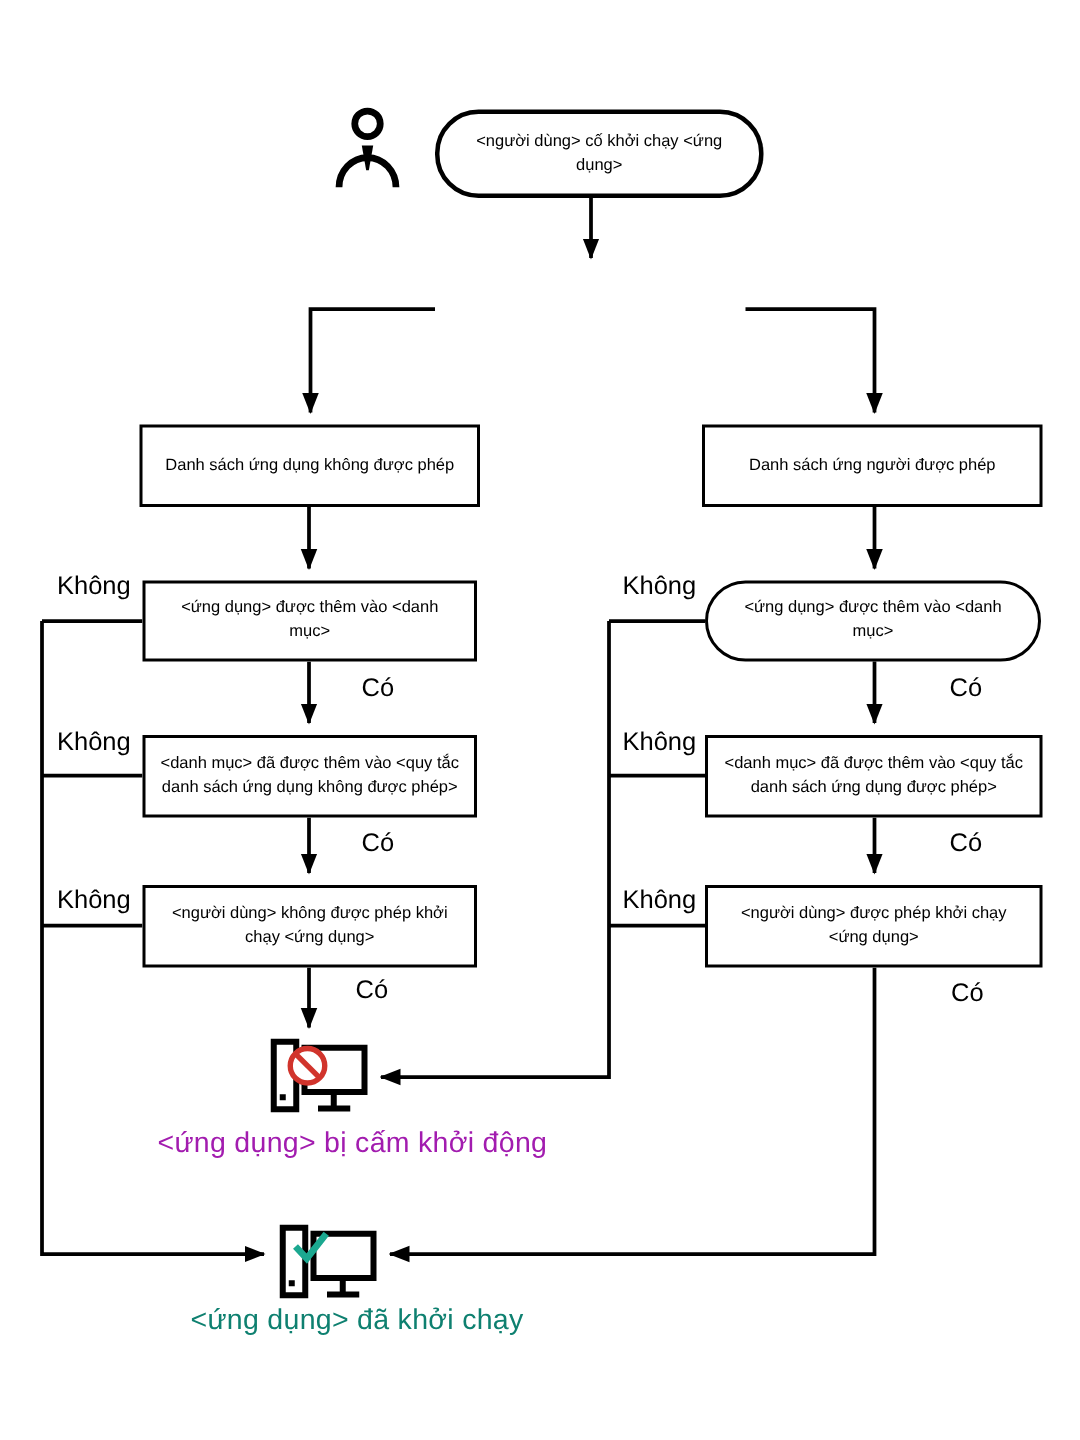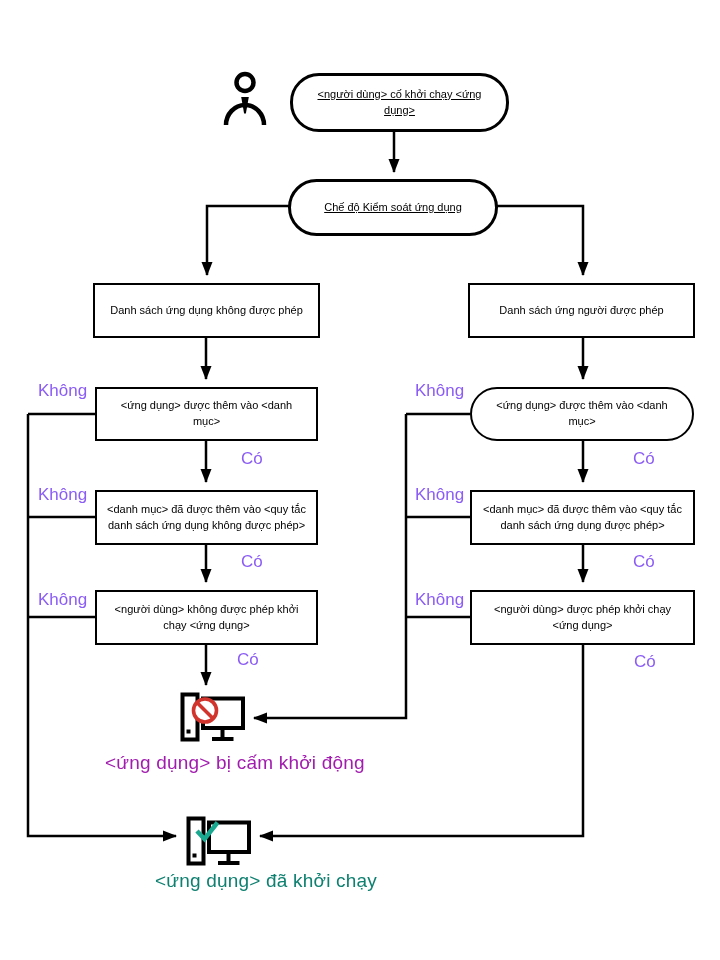--- a/index.html
+++ b/index.html
@@ -5,24 +5,24 @@
   html,body{margin:0;padding:0;background:#fff;}
   #stage{
     position:relative;width:720px;height:960px;background:#ffffff;overflow:hidden;
     font-family:"Liberation Sans", sans-serif;color:#000;
   }
   .node{
     position:absolute;display:flex;align-items:center;justify-content:center;
     text-align:center;background:#fff;border:2px solid #000;
     font-size:11px;line-height:1.45;box-sizing:border-box;padding:2px 10px;
   }
-  .stadium{border-radius:29px;border-width:3px;text-decoration:underline;}
+  .stadium{border-radius:29px;border-width:3px;}
   .stadium-thin{border-radius:27px;border-width:2px;}
   .edge-label{
-    position:absolute;font-size:17px;color:#8b5cf6;white-space:nowrap;
+    position:absolute;font-size:17px;color:#000000;white-space:nowrap;
   }
   .outcome-label{
     position:absolute;font-size:19px;white-space:nowrap;letter-spacing:0.2px;
   }
   svg{position:absolute;left:0;top:0;}
   .icon{position:absolute;}
 </style>
 </head>
 <body>
 
@@ -56,23 +56,20 @@
   <svg class="icon" style="left:222px;top:71px;" width="46" height="54" viewBox="0 0 46 54">
     <circle cx="23" cy="11.5" r="8.5" fill="none" stroke="#000" stroke-width="4.5"></circle>
     <path d="M4 54 A19 20 0 0 1 42 54" fill="none" stroke="#000" stroke-width="4.5"></path>
     <path d="M19.2 26 L26.8 26 L23.9 42.5 L22.1 42.5 Z" fill="#000"></path>
   </svg>
 
   <div class="node stadium" style="left:290px;top:73px;width:219px;height:59px;padding:2px 24px;">
     <span>&lt;người dùng&gt; cố khởi chạy &lt;ứng dụng&gt;</span>
   </div>
 
-  <div class="node stadium" style="left:288px;top:179px;width:210px;height:57px;">
-    <span>Chế độ Kiểm soát ứng dụng</span>
-  </div>
 
   <div class="node" style="left:93px;top:283px;width:227px;height:55px;">
     <span>Danh sách ứng dụng không được phép</span>
   </div>
 
   <div class="node" style="left:468px;top:283px;width:227px;height:55px;">
     <span>Danh sách ứng người được phép</span>
   </div>
 
   <div class="node" style="left:95px;top:387px;width:223px;height:54px;">
@@ -131,15 +128,15 @@
 
   <svg class="icon" style="left:186px;top:816px;" width="66" height="57" viewBox="0 0 66 57">
     <rect x="2.5" y="2.5" width="15" height="45" fill="#fff" stroke="#000" stroke-width="4"></rect>
     <rect x="6.5" y="37.5" width="4" height="4" fill="#000"></rect>
     <rect x="23" y="6.5" width="40" height="29.5" fill="#fff" stroke="#000" stroke-width="4"></rect>
     <path d="M42.5 36 V45.5" stroke="#000" stroke-width="4"></path>
     <path d="M32 47 H53.5" stroke="#000" stroke-width="4"></path>
     <path d="M11 15 L18.5 23 L31.5 6.5" fill="none" stroke="#1ba890" stroke-width="4.5"></path>
   </svg>
 
-  <div class="outcome-label" style="left:127px;top:870px;color:#0e8070;margin-left:28px;">&lt;ứng dụng&gt; đã khởi chạy</div>
+  <div class="outcome-label" style="left:127px;top:870px;color:#0e8070;">&lt;ứng dụng&gt; đã khởi chạy</div>
 
 </div>
 
 </body></html>

